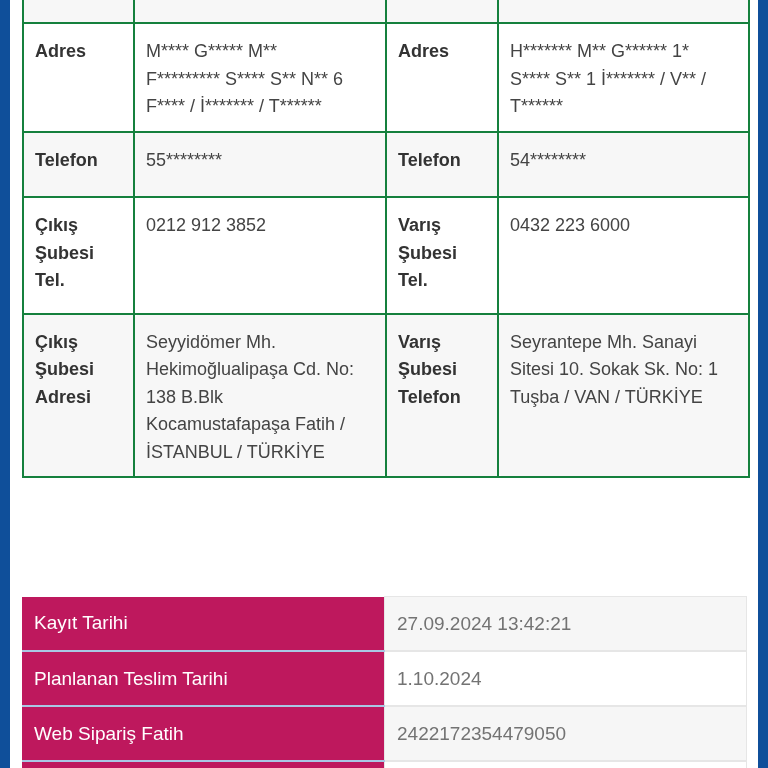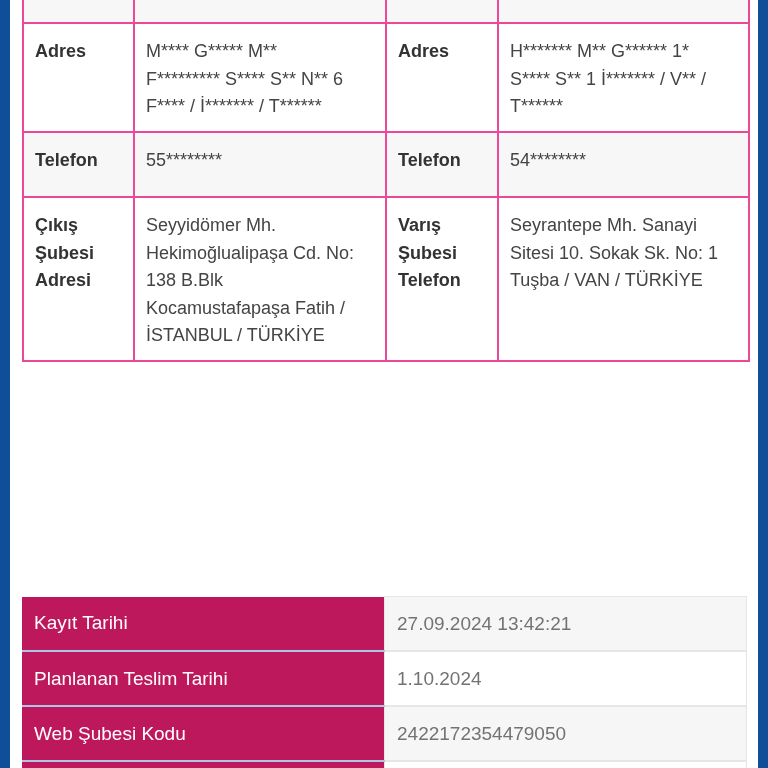--- a/index.html
+++ b/index.html
@@ -12,21 +12,21 @@
   .frame-left { position:absolute; left:0; top:0; width:10px; height:768px; background:#0f4f9a; }
   .frame-right { position:absolute; right:0; top:0; width:10px; height:768px; background:#0f4f9a; }
   .content { position:absolute; left:10px; top:0; width:748px; height:768px; background:#fff; }
 
   table.info {
     position:absolute; left:12px; top:-22px;
     width:726px; border-collapse:collapse; table-layout:fixed;
     font-size:18px;
   }
   table.info td {
-    border:2px solid #ec4899;
+    border:2px solid #15803d;
     vertical-align:top;
     padding:14px 29px 10px 11px;
     line-height:27.5px;
   }
   table.info col.c1 { width:111px; }
   table.info col.c2 { width:252px; }
   table.info col.c3 { width:112px; }
   table.info col.c4 { width:251px; }
   table.info tr:nth-child(odd) td { background:#f7f7f7; }
   table.info tr:nth-child(even) td { background:#ffffff; }
@@ -80,40 +80,46 @@
       <td class="lbl">Adres</td>
       <td class="val">H******* M** G****** 1* S**** S** 1 İ******* / V** / T******</td>
     </tr>
     <tr>
       <td class="lbl">Telefon</td>
       <td class="val" style="padding-bottom:22px">55********</td>
       <td class="lbl">Telefon</td>
       <td class="val">54********</td>
     </tr>
     <tr>
+      <td class="lbl" style="padding-bottom:18px">Çıkış Şubesi Tel.</td>
+      <td class="val">0212 912 3852</td>
+      <td class="lbl">Varış Şubesi Tel.</td>
+      <td class="val">0432 223 6000</td>
+    </tr>
+    <tr>
       <td class="lbl">Çıkış Şubesi Adresi</td>
       <td class="val">Seyyidömer Mh. Hekimoğlualipaşa Cd. No: 138 B.Blk Kocamustafapaşa Fatih / İSTANBUL / TÜRKİYE</td>
       <td class="lbl">Varış Şubesi Telefon</td>
       <td class="val">Seyrantepe Mh. Sanayi Sitesi 10. Sokak Sk. No: 1 Tuşba / VAN / TÜRKİYE</td>
     </tr>
   </tbody>
     </table>
 
   <table class="meta">
     <tbody>
         <tr>
       <td class="lbl">Kayıt Tarihi</td>
       <td class="val">27.09.2024 13:42:21</td>
     </tr>
     <tr>
       <td class="lbl">Planlanan Teslim Tarihi</td>
       <td class="val">1.10.2024</td>
     </tr>
     <tr>
-      <td class="lbl">Web Şubesi Kodu</td>
+      <td class="lbl">Web Sipariş Fatih</td>
       <td class="val">2422172354479050</td>
     </tr>
     <tr>
       <td class="lbl"></td>
       <td class="val"></td>
     </tr>
   </tbody>
     </table>
 
 </div>

